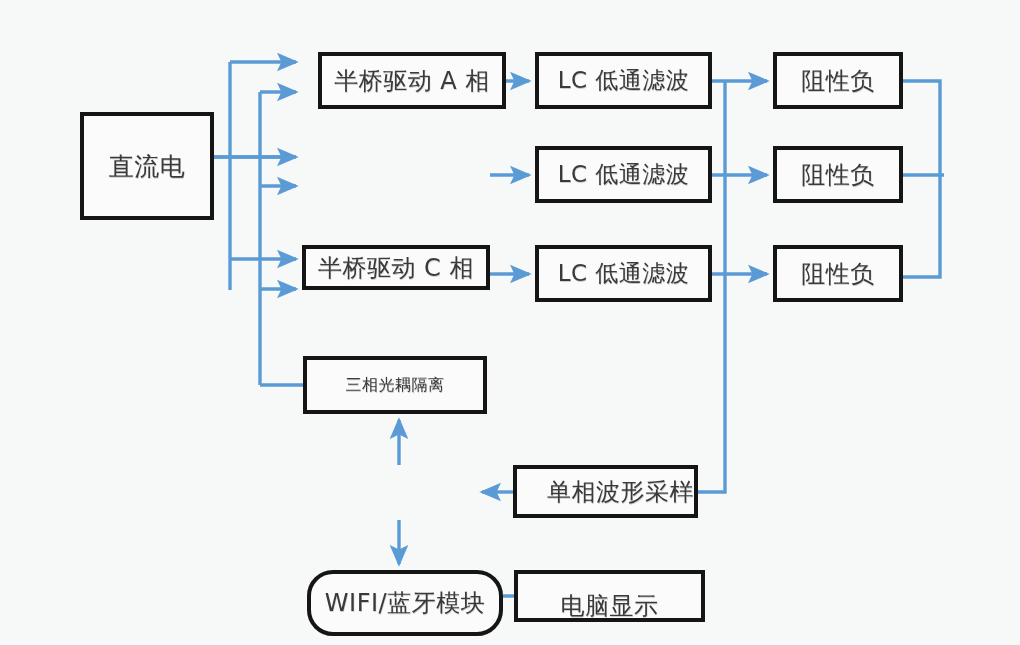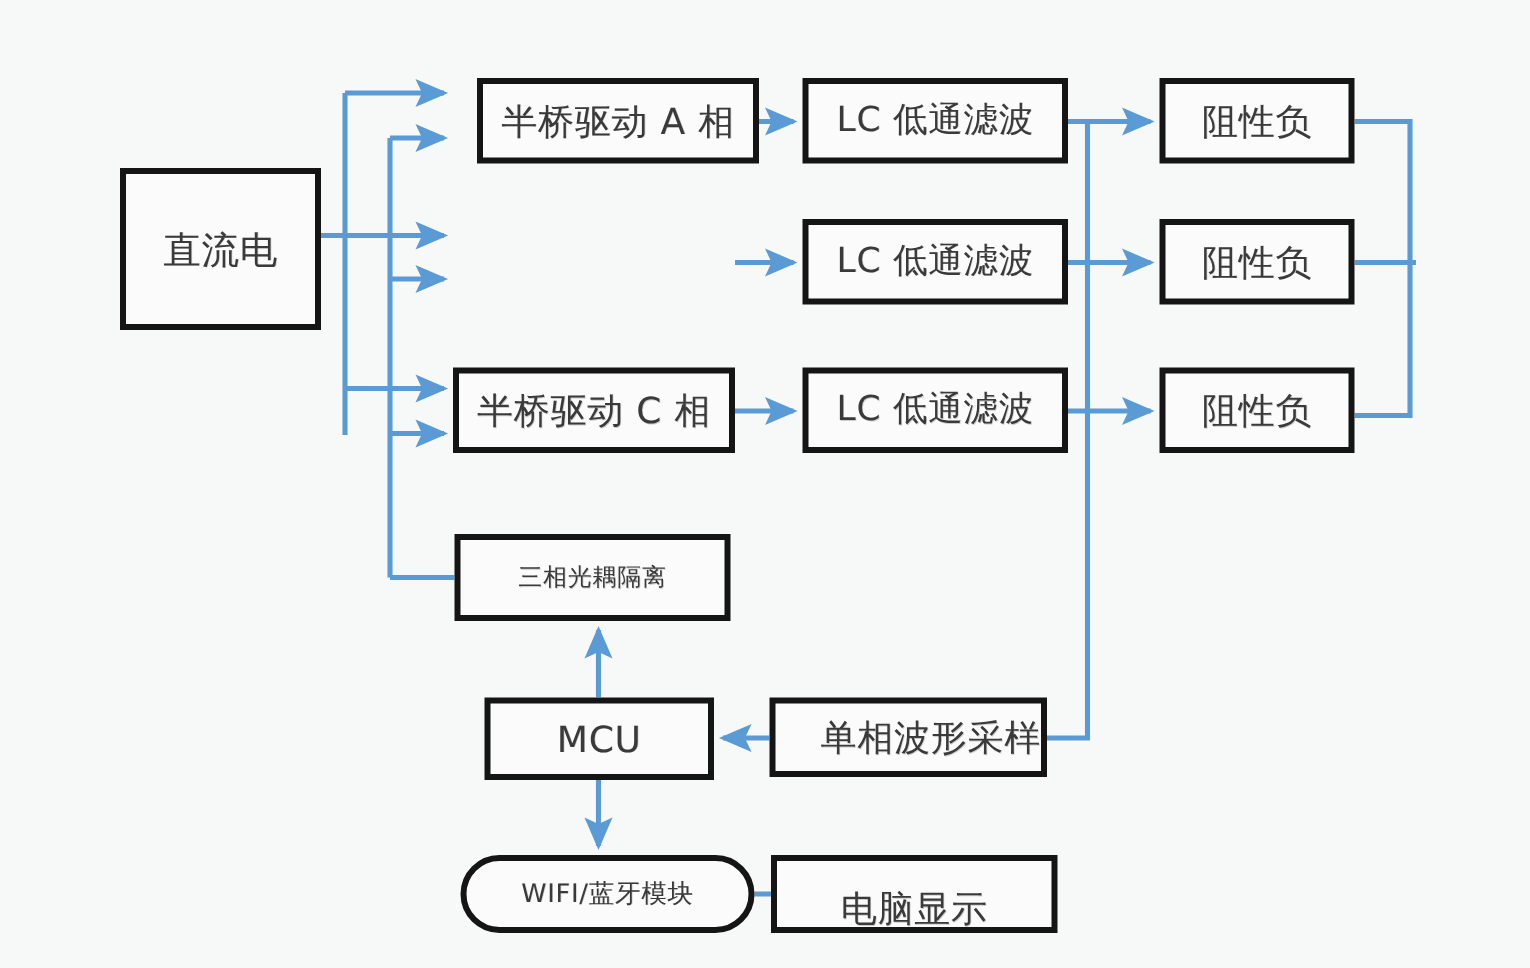--- a/index.html
+++ b/index.html
@@ -100,21 +100,21 @@
 
   <div class="node" style="left:80px;  top:112px; width:134px; height:108px; font-size:25px;">
     <span class="lbl cjk">直流电</span>
   </div>
 
   <div class="node" style="left:302px; top:52px;  width:188px; height:57px; font-size:24px;margin-left:16px;">
     <span class="lbl cjk">半桥驱动 A 相</span>
   </div>
 
 
-  <div class="node" style="left:302px; top:245px; width:188px; height:57px; font-size:24px;">
+  <div class="node" style="left:302px; top:245px; width:188px; height:45px; font-size:24px;">
     <span class="lbl cjk">半桥驱动 C 相</span>
   </div>
 
   <div class="node" style="left:535px; top:52px;  width:177px; height:57px; font-size:23px;">
     <span class="lbl cjk">LC 低通滤波</span>
   </div>
 
   <div class="node" style="left:535px; top:146px; width:177px; height:57px; font-size:23px;">
     <span class="lbl cjk">LC 低通滤波</span>
   </div>
@@ -132,29 +132,26 @@
   </div>
 
   <div class="node" style="left:773px; top:245px; width:130px; height:57px; font-size:24px;">
     <span class="lbl cjk">阻性负</span>
   </div>
 
   <div class="node" style="left:303px; top:356px; width:184px; height:58px; font-size:16px;">
     <span class="lbl cjk">三相光耦隔离</span>
   </div>
 
-  <div class="node" style="left:323px; top:465px; width:153px; height:55px; font-size:24px;">
-    <span class="lbl">MCU</span>
-  </div>
 
   <div class="node" style="left:513px; top:465px; width:185px; height:53px; font-size:24px;justify-content:flex-end;">
     <span class="lbl cjk">单相波形采样</span>
   </div>
 
-  <div class="node" style="left:307px; top:570px; width:196px; height:52px; font-size:17px;border-radius:26px;">
+  <div class="node" style="left:307px; top:570px; width:196px; height:66px; font-size:24px;border-radius:26px;">
     <span class="lbl cjk">WIFI/蓝牙模块</span>
   </div>
 
   <div class="node" style="left:514px; top:570px; width:191px; height:52px; font-size:24px;align-items:flex-end;">
     <span class="lbl cjk">电脑显示</span>
   </div>
 
 </div>
 
 </body></html>

